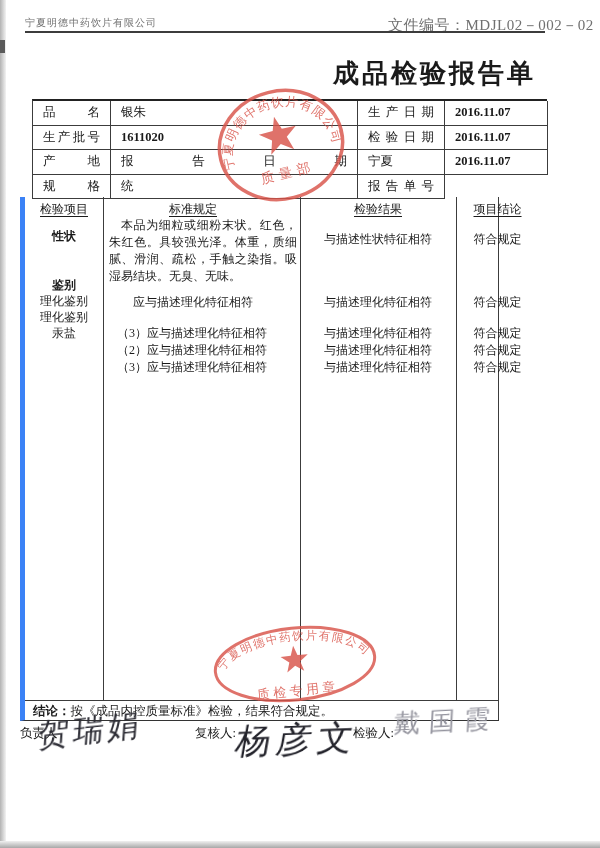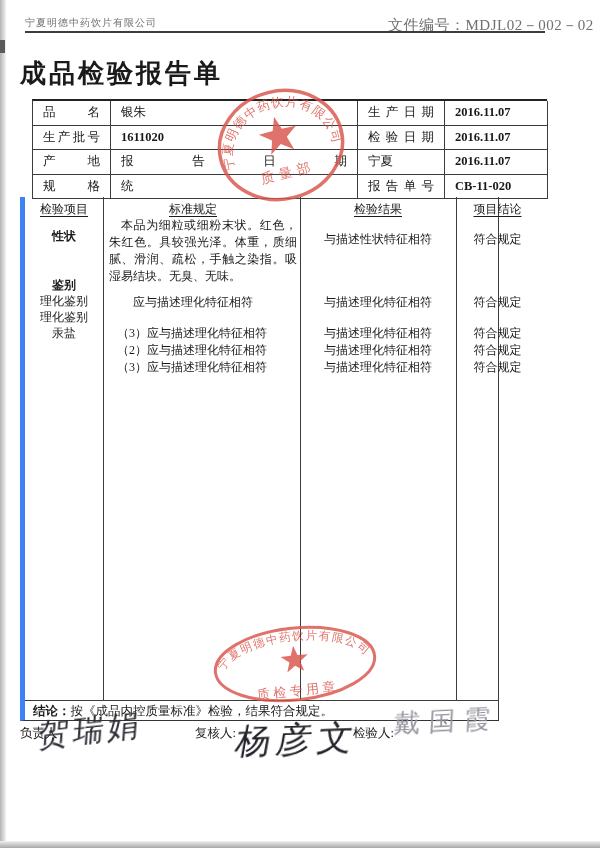--- a/index.html
+++ b/index.html
@@ -10,21 +10,21 @@
              background:linear-gradient(90deg,#b3b3b3,#f3f3f3);}
   .edge-bottom{position:absolute;left:0;bottom:0;width:600px;height:7px;
                background:linear-gradient(0deg,#a8a8a8,#f0f0f0);}
   .corner-blob{position:absolute;left:0;top:40px;width:5px;height:13px;background:#5a5a5a;}
   
   .company{position:absolute;left:25px;top:16px;font-size:10px;color:#707070;
            letter-spacing:1px;filter:blur(0.5px);white-space:nowrap;}
   .docno{position:absolute;left:388px;top:16px;font-size:15px;color:#707070;
          letter-spacing:.5px;filter:blur(0.5px);white-space:nowrap;}
   .hrule{position:absolute;left:25px;top:31px;width:520px;height:2px;background:#3c3c3c;}
-  .title{position:absolute;left:20px;top:56px;width:516px;text-align:left;
+  .title{position:absolute;left:20px;top:56px;width:516px;text-align:right;
          font-size:26px;font-weight:bold;letter-spacing:3px;}
   
   .info-table{position:absolute;left:32px;top:99px;width:515px;
               display:grid;grid-template-columns:78px 247px 87px 103px;
               grid-auto-rows:24.5px;border-top:2px solid #222;border-left:1px solid #3c3c3c;
               box-sizing:border-box;}
   .info-table .cell{border-right:1px solid #3c3c3c;border-bottom:1px solid #3c3c3c;
                     font-size:12.5px;line-height:23px;padding:0 10px;overflow:hidden;
                     white-space:nowrap;}
   .jlabel{text-align:justify;text-align-last:justify;}
@@ -82,21 +82,20 @@
     <div class="cell val bold">2016.11.07</div>
 
     <div class="cell jlabel">产地</div>
     <div class="cell jlabel">报告日期</div>
     <div class="cell val">宁夏</div>
     <div class="cell val bold">2016.11.07</div>
 
     <div class="cell jlabel">规格</div>
     <div class="cell val">统</div>
     <div class="cell jlabel">报告单号</div>
-    <div class="cell val bold">CB-11-020</div>
   </div>
 
   <div class="insp">
     <div class="vline" style="left:78px"></div>
     <div class="vline" style="left:275px"></div>
     <div class="vline" style="left:431px"></div>
 
     <div class="abs ctr colhead" style="left:0;top:5px;width:78px">检验项目</div>
     <div class="abs ctr colhead" style="left:78px;top:5px;width:180px">标准规定</div>
     <div class="abs ctr colhead" style="left:275px;top:5px;width:156px">检验结果</div>

